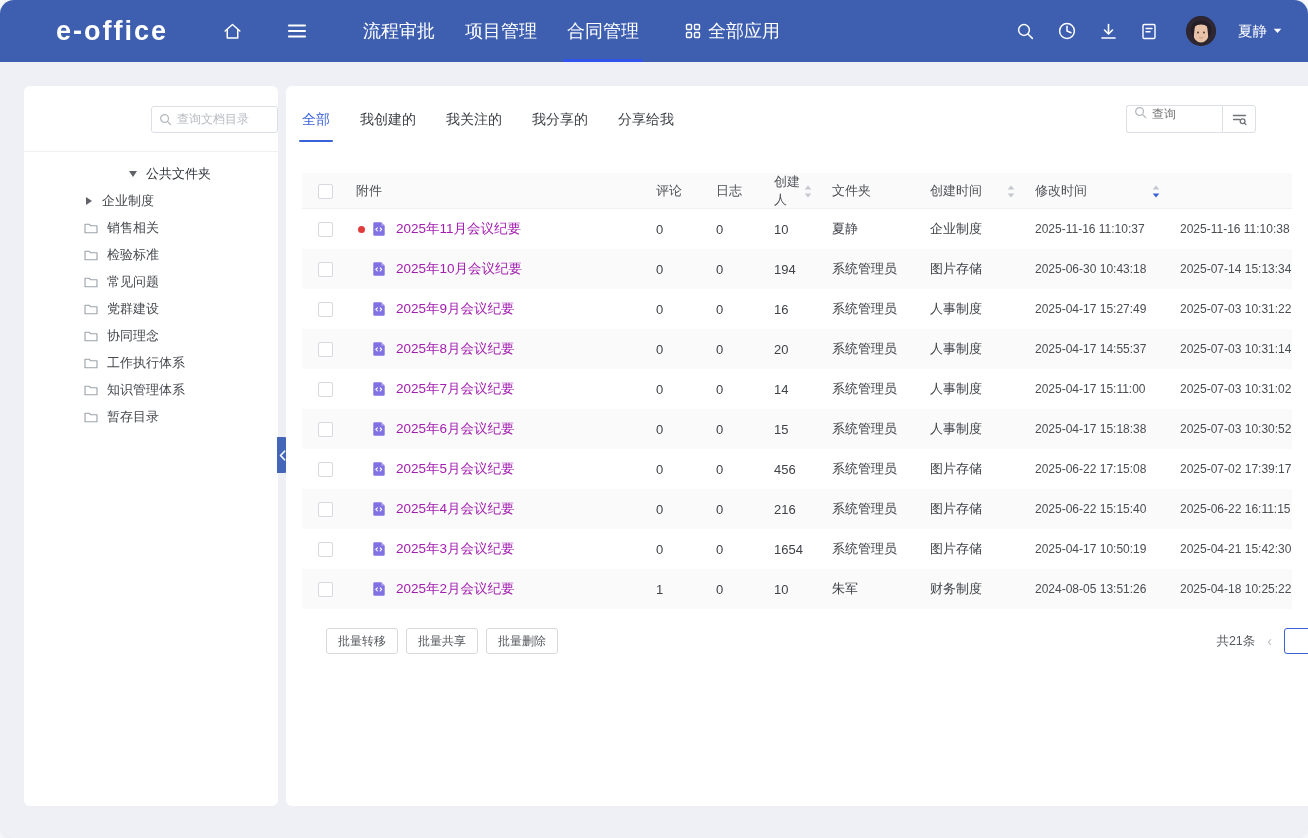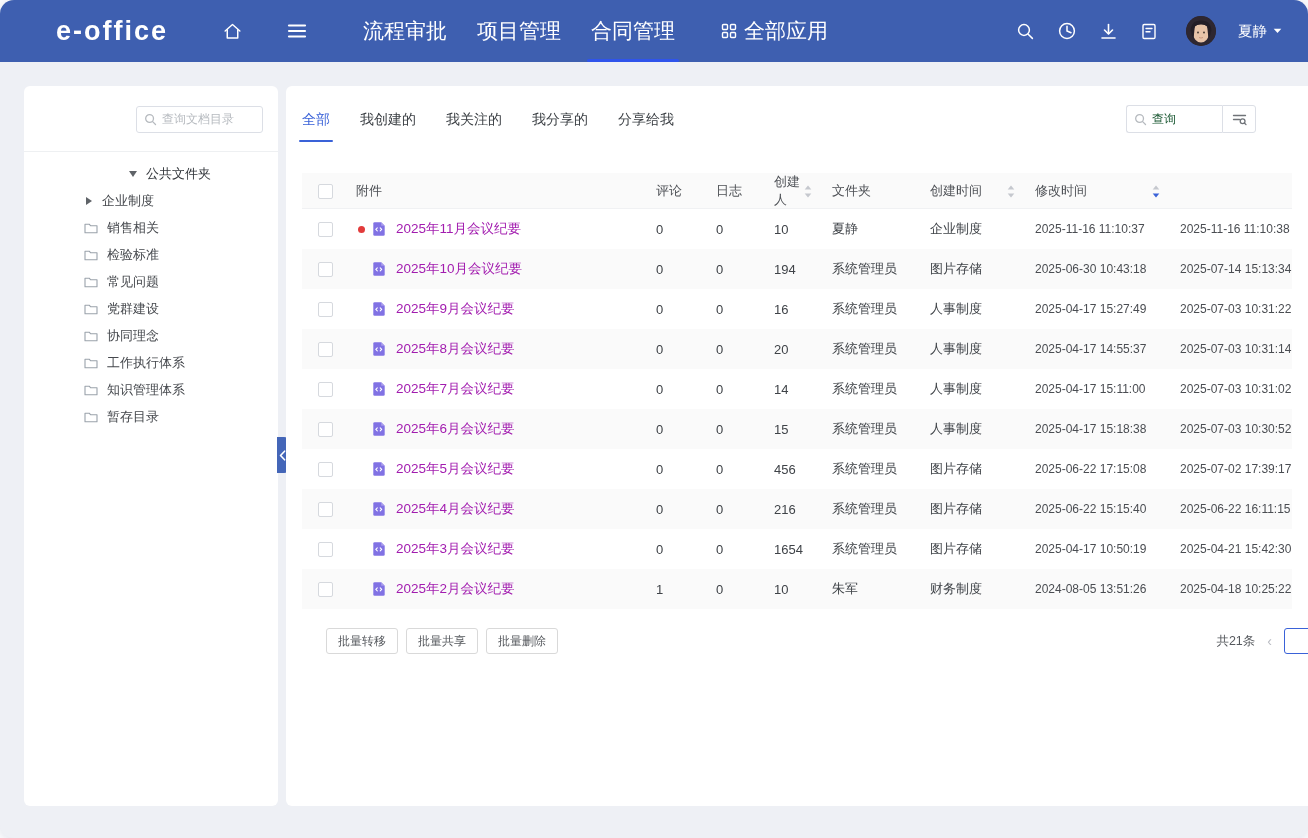--- a/index.html
+++ b/index.html
@@ -11,36 +11,36 @@
   body{background:#fff;font-family:"Liberation Sans","DejaVu Sans",sans-serif;}
   .window{position:relative;width:1308px;height:838px;border-radius:14px;overflow:hidden;
     background:var(--body-bg);box-shadow:0 2px 14px rgba(40,60,120,.18);}
 
   
   .navbar{height:62px;background:var(--navbar);display:flex;align-items:center;color:#fff;padding:0 26px 0 56px;}
   .logo{font-size:27px;font-weight:700;letter-spacing:2px;white-space:nowrap;}
   .nav-glyphs{display:flex;align-items:center;gap:44px;margin-left:54px;}
   .nav-icon{display:flex;align-items:center;justify-content:center;cursor:pointer;}
   .nav-items{display:flex;align-items:stretch;height:62px;margin-left:56px;}
-  .nav-item{display:flex;align-items:center;margin-right:30px;font-size:21px;position:relative;cursor:pointer;white-space:nowrap;}
+  .nav-item{display:flex;align-items:center;margin-right:30px;font-size:18px;position:relative;cursor:pointer;white-space:nowrap;}
   .nav-item.with-icon{margin-left:16px;}
   .nav-item.with-icon svg{margin-right:7px;}
   .nav-item.active::after{content:"";position:absolute;left:-4px;right:-4px;bottom:0;height:3px;
     background:var(--nav-active-underline);border-radius:2px;}
   .nav-right{margin-left:auto;display:flex;align-items:center;gap:22px;}
   .avatar{width:30px;height:30px;border-radius:50%;overflow:hidden;margin-left:6px;flex:none;cursor:pointer;background:#2e2731;}
   .user{display:flex;align-items:center;gap:6px;font-size:14.5px;cursor:pointer;white-space:nowrap;}
 
   
   .layout{position:absolute;top:86px;left:0;right:0;bottom:32px;}
   .sidebar{position:absolute;left:24px;top:0;bottom:0;width:254px;background:#fff;border-radius:6px;}
   .main{position:absolute;left:286px;top:0;bottom:0;right:0;background:#fff;border-radius:6px 0 0 6px;}
 
   
-  .sb-search-row{display:flex;justify-content:flex-end;padding:20px 15px 0;}
+  .sb-search-row{display:flex;justify-content:flex-end;padding:20px 0 0;}
   .sb-search{width:127px;height:27px;border:1px solid #dcdfe6;border-radius:3px;display:flex;align-items:center;
     padding:0 7px;gap:5px;color:#b6babf;font-size:12px;cursor:text;background:#fff;overflow:hidden;white-space:nowrap;}
   .sb-divider{border-bottom:1px solid #eef0f2;margin-top:18px;}
   .tree{padding-top:8px;font-size:13px;color:#45484d;}
   .tree-root{height:27px;display:flex;align-items:center;padding-left:38px;cursor:pointer;color:#33373c;justify-content:center;}
   .caret-down{width:0;height:0;border-left:4.5px solid transparent;border-right:4.5px solid transparent;
     border-top:6px solid #5f6368;margin-right:9px;flex:none;}
   .caret-right{width:0;height:0;border-top:4.5px solid transparent;border-bottom:4.5px solid transparent;
     border-left:6px solid #5f6368;margin:0 10px 0 1px;flex:none;}
   .tree-item{height:27px;display:flex;align-items:center;padding-left:60px;cursor:pointer;}
@@ -51,21 +51,21 @@
     border-radius:0 4px 4px 0;display:flex;align-items:center;justify-content:center;cursor:pointer;}
 
   
   .tabs-row{position:relative;height:56px;padding:0 16px;}
   .tabs{display:flex;height:100%;}
   .tab{padding:25px 0 12px;margin-right:30px;font-size:14px;color:#3c4045;position:relative;cursor:pointer;white-space:nowrap;}
   .tab.active{color:var(--accent);}
   .tab.active::after{content:"";position:absolute;left:-3px;right:-3px;bottom:0;height:2px;background:var(--accent);border-radius:1px;}
   .search-group{position:absolute;top:19px;right:52px;display:flex;}
   .search-input{width:96px;height:28px;border:1px solid #dcdfe6;border-right:none;border-radius:3px 0 0 3px;
-    display:flex;align-items:center;gap:5px;padding:0 7px;color:#14532d;font-size:12px;background:#fff;cursor:text;}
+    display:flex;gap:5px;padding:0 7px;color:#737373;font-size:12px;background:#fff;cursor:text;}
   .filter-btn{width:34px;height:28px;border:1px solid #dcdfe6;border-radius:0 3px 3px 0;background:#fff;
     display:flex;align-items:center;justify-content:center;cursor:pointer;}
 
   
   .table{margin:31px 16px 0;}
   .grid-row{display:grid;grid-template-columns:46px 300px 60px 58px 58px 98px 105px 145px 121px;align-items:center;}
   .thead{height:36px;background:var(--stripe);border-bottom:1px solid #f0f1f3;font-size:13px;color:#4e5156;}
   .th{display:flex;align-items:center;padding-left:8px;}
   .th.spread{justify-content:space-between;padding-right:12px;}
   .th .sort{flex:none;margin-left:8px;}

